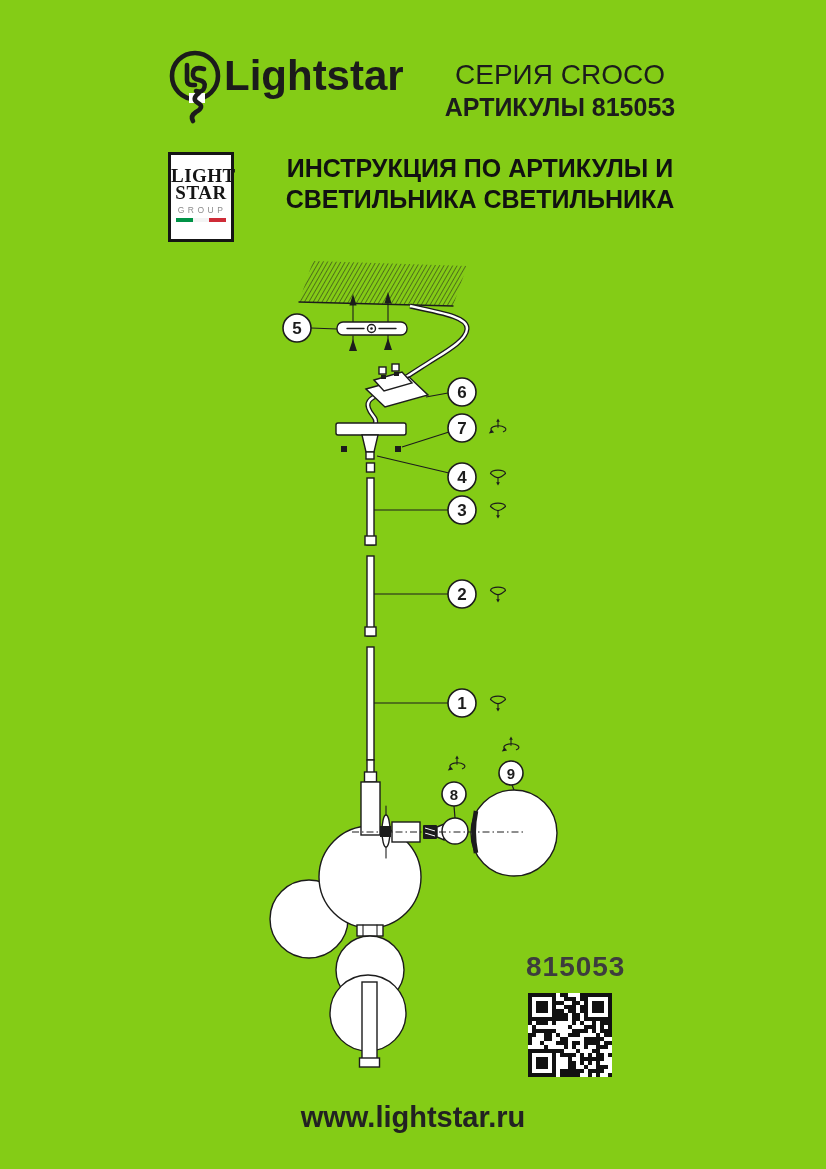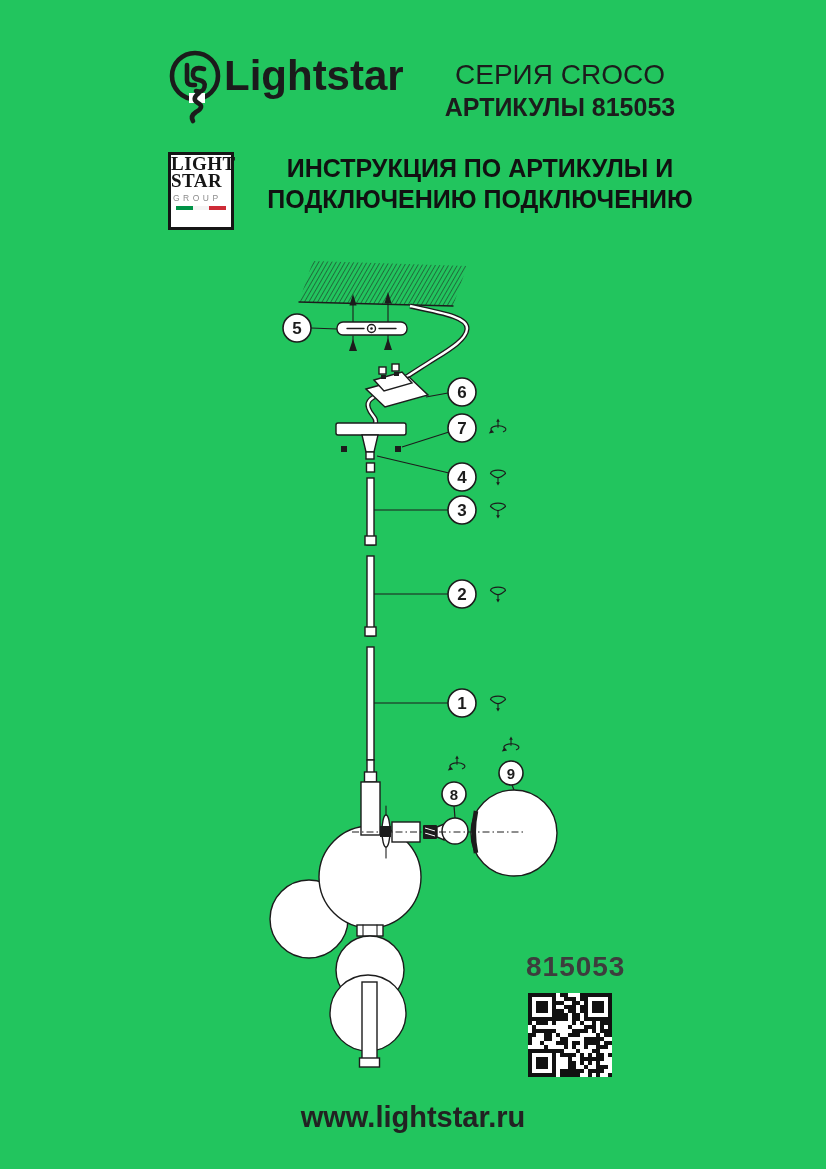--- a/index.html
+++ b/index.html
@@ -1,29 +1,29 @@
 <!DOCTYPE html>
 <html><head>
 <meta charset="utf-8">
 <style>
   html,body{margin:0;padding:0;background:#e8e8e8;}
   .page{
-    position:relative;width:826px;height:1169px;background:#22c55e;
+    position:relative;width:826px;height:1169px;background:#84cc16;
     margin:0 auto;overflow:hidden;
     font-family:"Liberation Sans",sans-serif;color:#1c1c1c;
   }
   .abs{position:absolute;}
   
   .brand-text{left:224px;top:52px;font-size:42px;font-weight:700;letter-spacing:0px;color:#1b1b1b;}
   .series-block{left:410px;top:58px;width:300px;text-align:center;line-height:1.2;}
   .series-line1{font-size:28px;font-weight:400;}
   .series-line2{font-size:25px;font-weight:700;}
   .group-box{
     left:168px;top:152px;width:60px;height:72px;border:3px solid #151515;
-    text-align:left;padding-top:0;background:#fff;
+    text-align:center;padding-top:12px;background:#fff;
   }
   .group-box .gl{font-family:"Liberation Serif",serif;font-weight:700;font-size:19px;line-height:0.92;letter-spacing:0.5px;color:#151515;}
   .group-box .gg{font-size:8.5px;letter-spacing:3.5px;color:#8c8c8c;margin-top:3px;margin-left:2px;}
   .flag{display:flex;height:4px;margin:3px 5px 0 5px;}
   .flag span{flex:1;height:100%;}
   .title-block{left:245px;top:153px;width:470px;text-align:center;font-size:25px;font-weight:700;line-height:1.22;color:#111;}
   
   .article-number{left:526px;top:951px;width:90px;font-size:28px;font-weight:700;letter-spacing:1px;color:#3d3d3d;}
   .website{left:0;top:1101px;width:826px;text-align:center;font-size:29px;font-weight:700;color:#222;}
   
@@ -64,21 +64,21 @@
     <div class="gg">GROUP</div>
     <div class="flag">
       <span style="background:#009246"></span>
         <span style="background:#f4f4f4"></span>
         <span style="background:#ce2b37"></span>
     </div>
   </div>
 
   <div class="abs title-block">
     <div>ИНСТРУКЦИЯ ПО АРТИКУЛЫ И</div>
-    <div>ПОДКЛЮЧЕНИЮ ПОДКЛЮЧЕНИЮ</div>
+    <div>СВЕТИЛЬНИКА СВЕТИЛЬНИКА</div>
   </div>
 
   <svg class="abs" style="left:0;top:0;" width="826" height="1169" viewBox="0 0 826 1169">
     <defs>
       <pattern id="hatch" width="3.8" height="3.8" patternUnits="userSpaceOnUse" patternTransform="rotate(30)">
         <line x1="0" y1="0" x2="0" y2="3.8" stroke="#1c1c1c" stroke-width="1"></line>
       </pattern>
       <g id="icon-screw">
         <path class="ln thin" d="M-7.5,-0.5 A7.5,3.4 0 0 1 7.5,-0.5"></path>
         <path class="ln thin" d="M-7.5,-0.5 Q-3,3.6 0,3.6 Q3,3.6 7.5,-0.5"></path>

